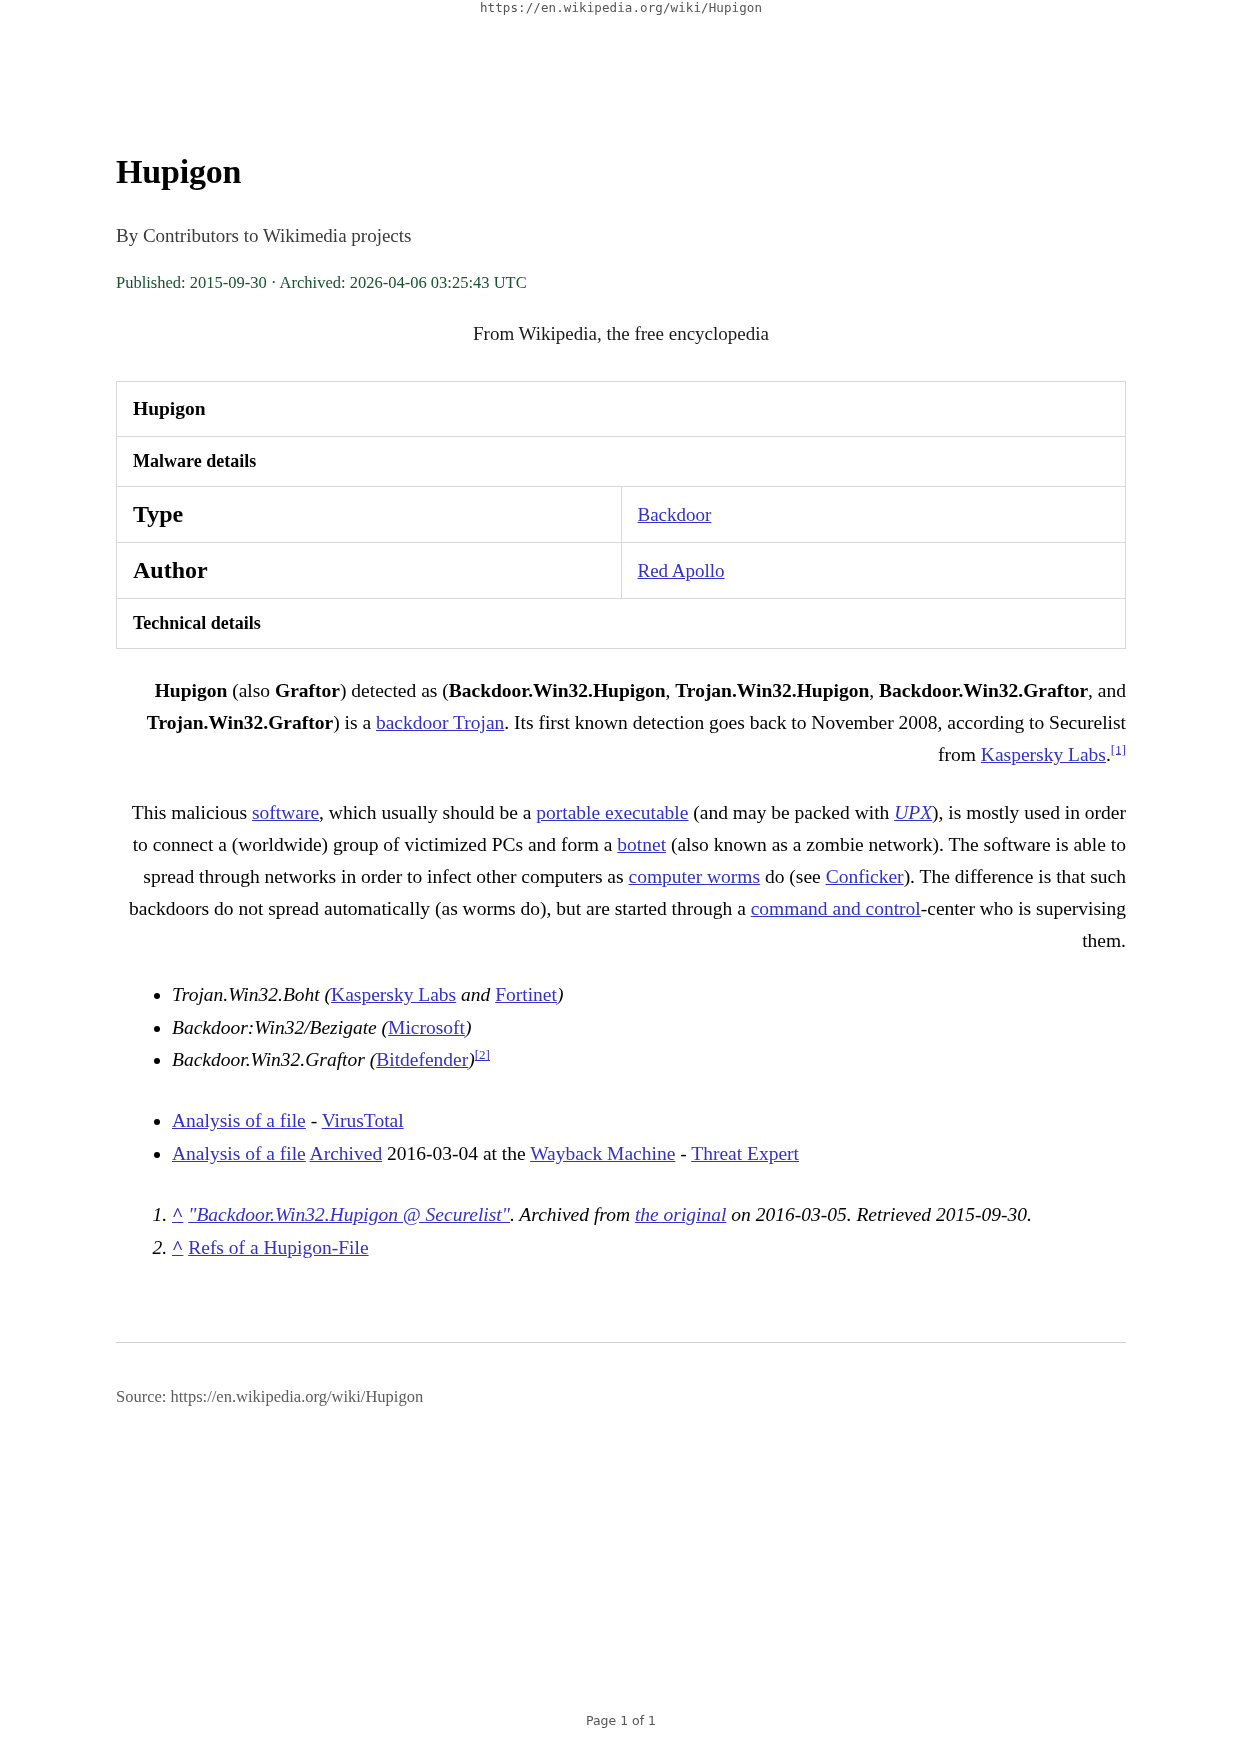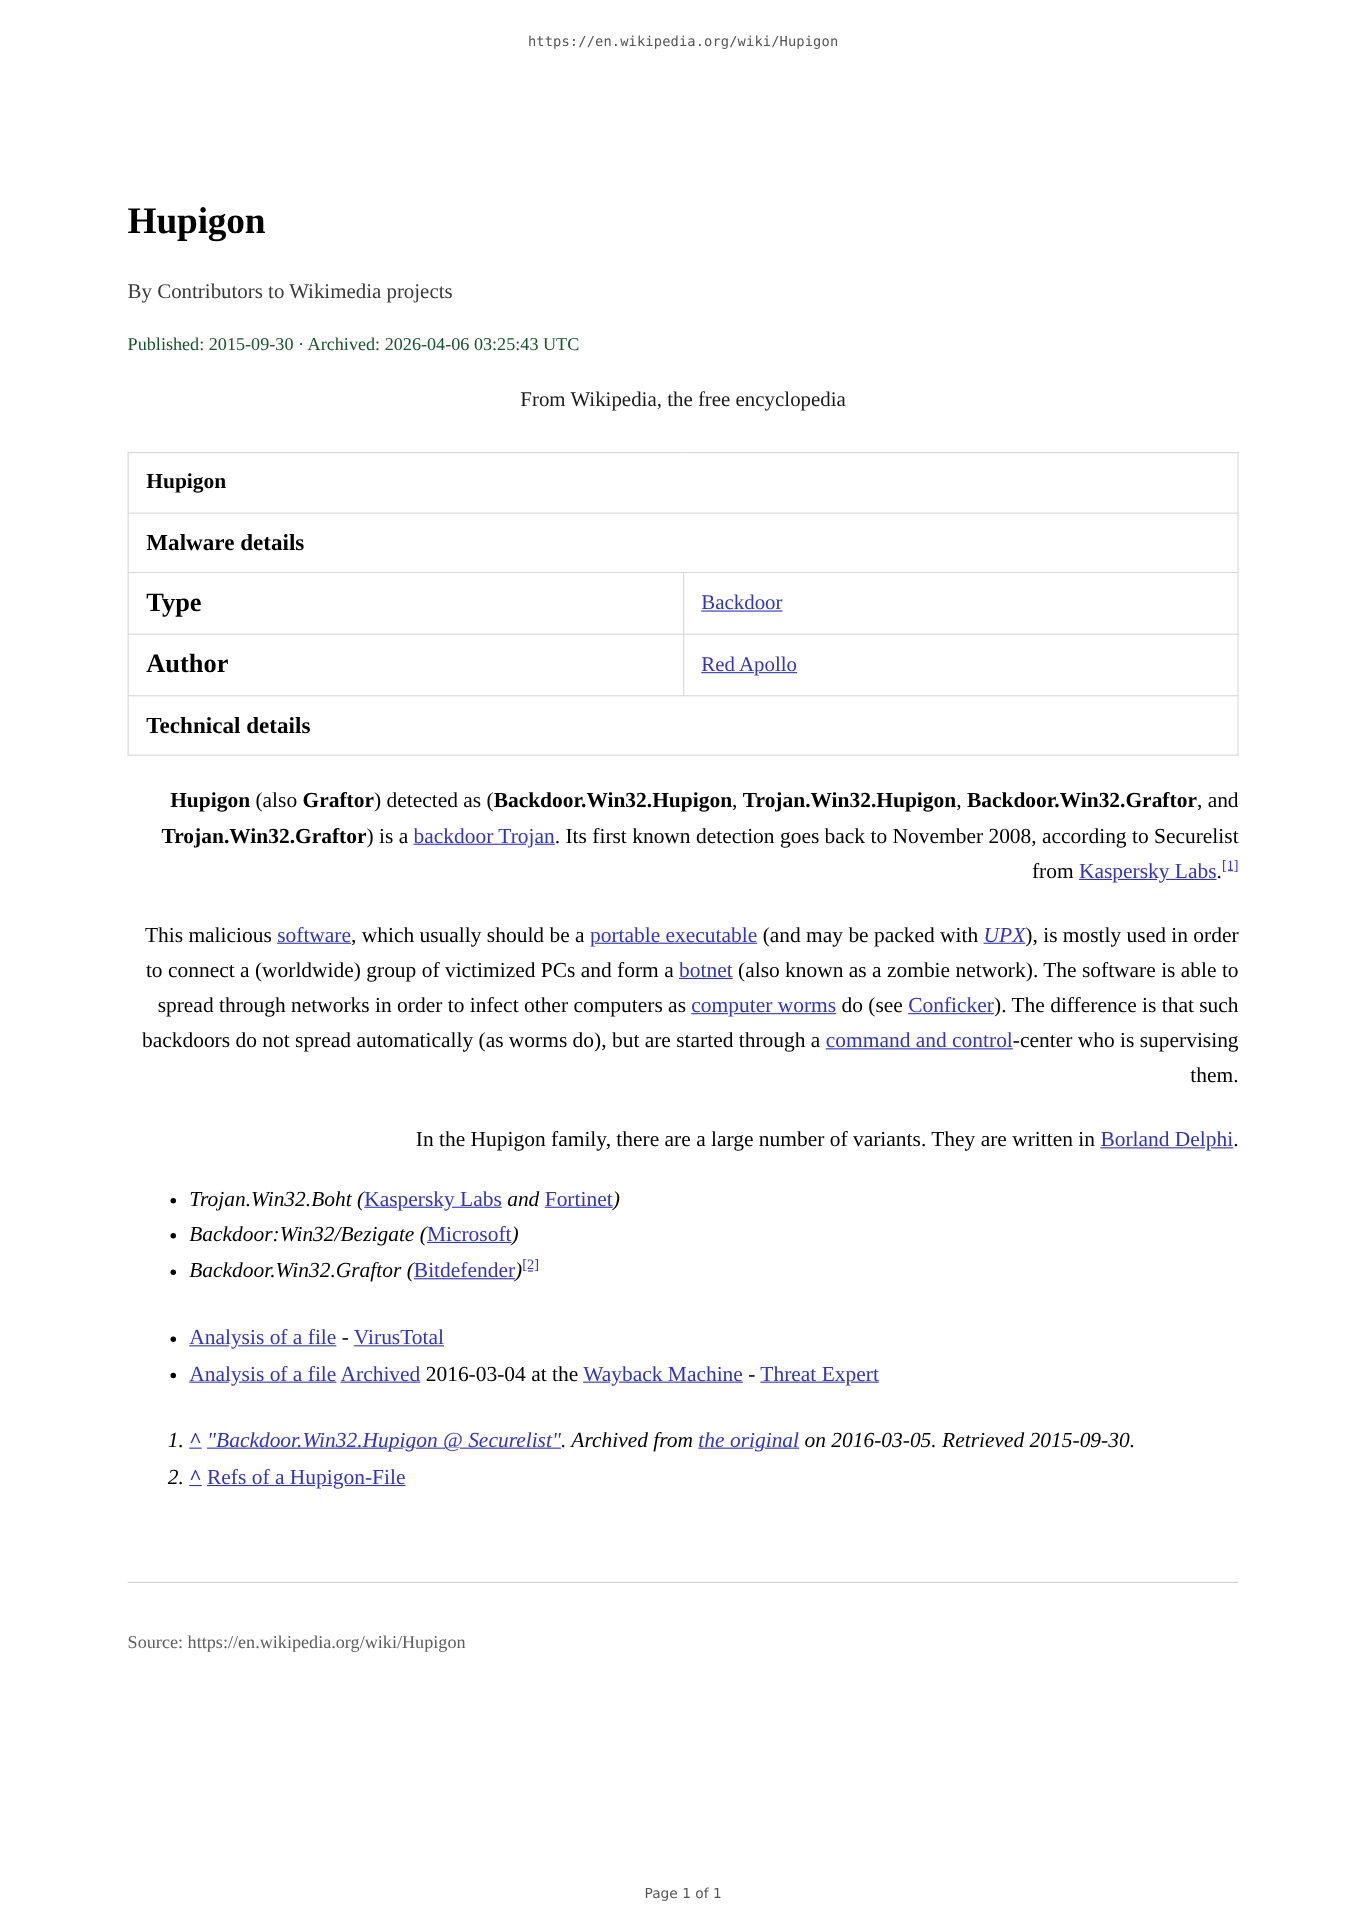--- a/index.html
+++ b/index.html
@@ -18,21 +18,20 @@
     width: 1242px;
     min-height: 1756px;
     position: relative;
     box-sizing: border-box;
   }
   .url-header {
     text-align: center;
     font-family: "DejaVu Sans Mono", monospace;
     font-size: 12.5px;
     color: #555555;
-    padding-top: 30px;
     letter-spacing: 0.1px;
   }
   .content {
     margin: 0 auto;
     width: 1010px;
     padding-top: 138px;
     box-sizing: border-box;
   }
   h1.doc-title {
     font-family: "Liberation Serif", serif;
@@ -72,21 +71,21 @@
     vertical-align: middle;
     text-align: left;
   }
   table.infobox th.ib-title {
     font-weight: bold;
     font-size: 19.5px;
     padding: 16px;
   }
   table.infobox th.ib-section {
     font-weight: bold;
-    font-size: 21px;
+    font-size: 18px;
     border-radius: 21px;
   }
   table.infobox th.ib-label {
     font-weight: bold;
     width: 260px;
     font-size: 24px;
   }
   table.infobox td.ib-value {
     font-weight: normal;
   }
@@ -182,21 +181,20 @@
         <tr>
           <th class="ib-section" colspan="2">Technical details</th>
         </tr>
       </tbody>
     </table>
 
     <p class="body-par"><b>Hupigon</b><span> (also </span><b>Graftor</b><span>) detected as (</span><b>Backdoor.Win32.Hupigon</b><span>, </span><b>Trojan.Win32.Hupigon</b><span>, </span><b>Backdoor.Win32.Graftor</b><span>, and </span><b>Trojan.Win32.Graftor</b><span>) is a </span><a class="link">backdoor Trojan</a><span>. Its first known detection goes back to November 2008, according to Securelist from </span><a class="link">Kaspersky Labs</a><span>.</span><sup class="ref"><a>[1]</a></sup></p>
 
     <p class="body-par"><span>This malicious </span><a class="link">software</a><span>, which usually should be a </span><a class="link">portable executable</a><span> (and may be packed with </span><a class="link" style="font-style:italic">UPX</a><span>), is mostly used in order to connect a (worldwide) group of victimized PCs and form a </span><a class="link">botnet</a><span> (also known as a zombie network). The software is able to spread through networks in order to infect other computers as </span><a class="link">computer worms</a><span> do (see </span><a class="link">Conficker</a><span>). The difference is that such backdoors do not spread automatically (as worms do), but are started through a </span><a class="link">command and control</a><span>-center who is supervising them.</span></p>
 
-    <p class="body-par"><span>In the Hupigon family, there are a large number of variants. They are written in </span><a class="link">Borland Delphi</a><span>.</span></p>
 
     <ul class="variants">
       <li><span>Trojan.Win32.Boht</span><span> (</span><a class="link">Kaspersky Labs</a><span> and </span><a class="link">Fortinet</a><span>)</span></li>
       <li><span>Backdoor:Win32/Bezigate</span><span> (</span><a class="link">Microsoft</a><span>)</span></li>
       <li><span>Backdoor.Win32.Graftor</span><span> (</span><a class="link">Bitdefender</a><span>)</span><sup class="ref"><a>[2]</a></sup></li>
     </ul>
 
     <ul class="external">
       <li><a class="link">Analysis of a file</a><span> - </span><a class="link">VirusTotal</a></li>
       <li><a class="link">Analysis of a file</a><span> </span><a class="link">Archived</a><span> 2016-03-04 at the </span><a class="link">Wayback Machine</a><span> - </span><a class="link">Threat Expert</a></li>

